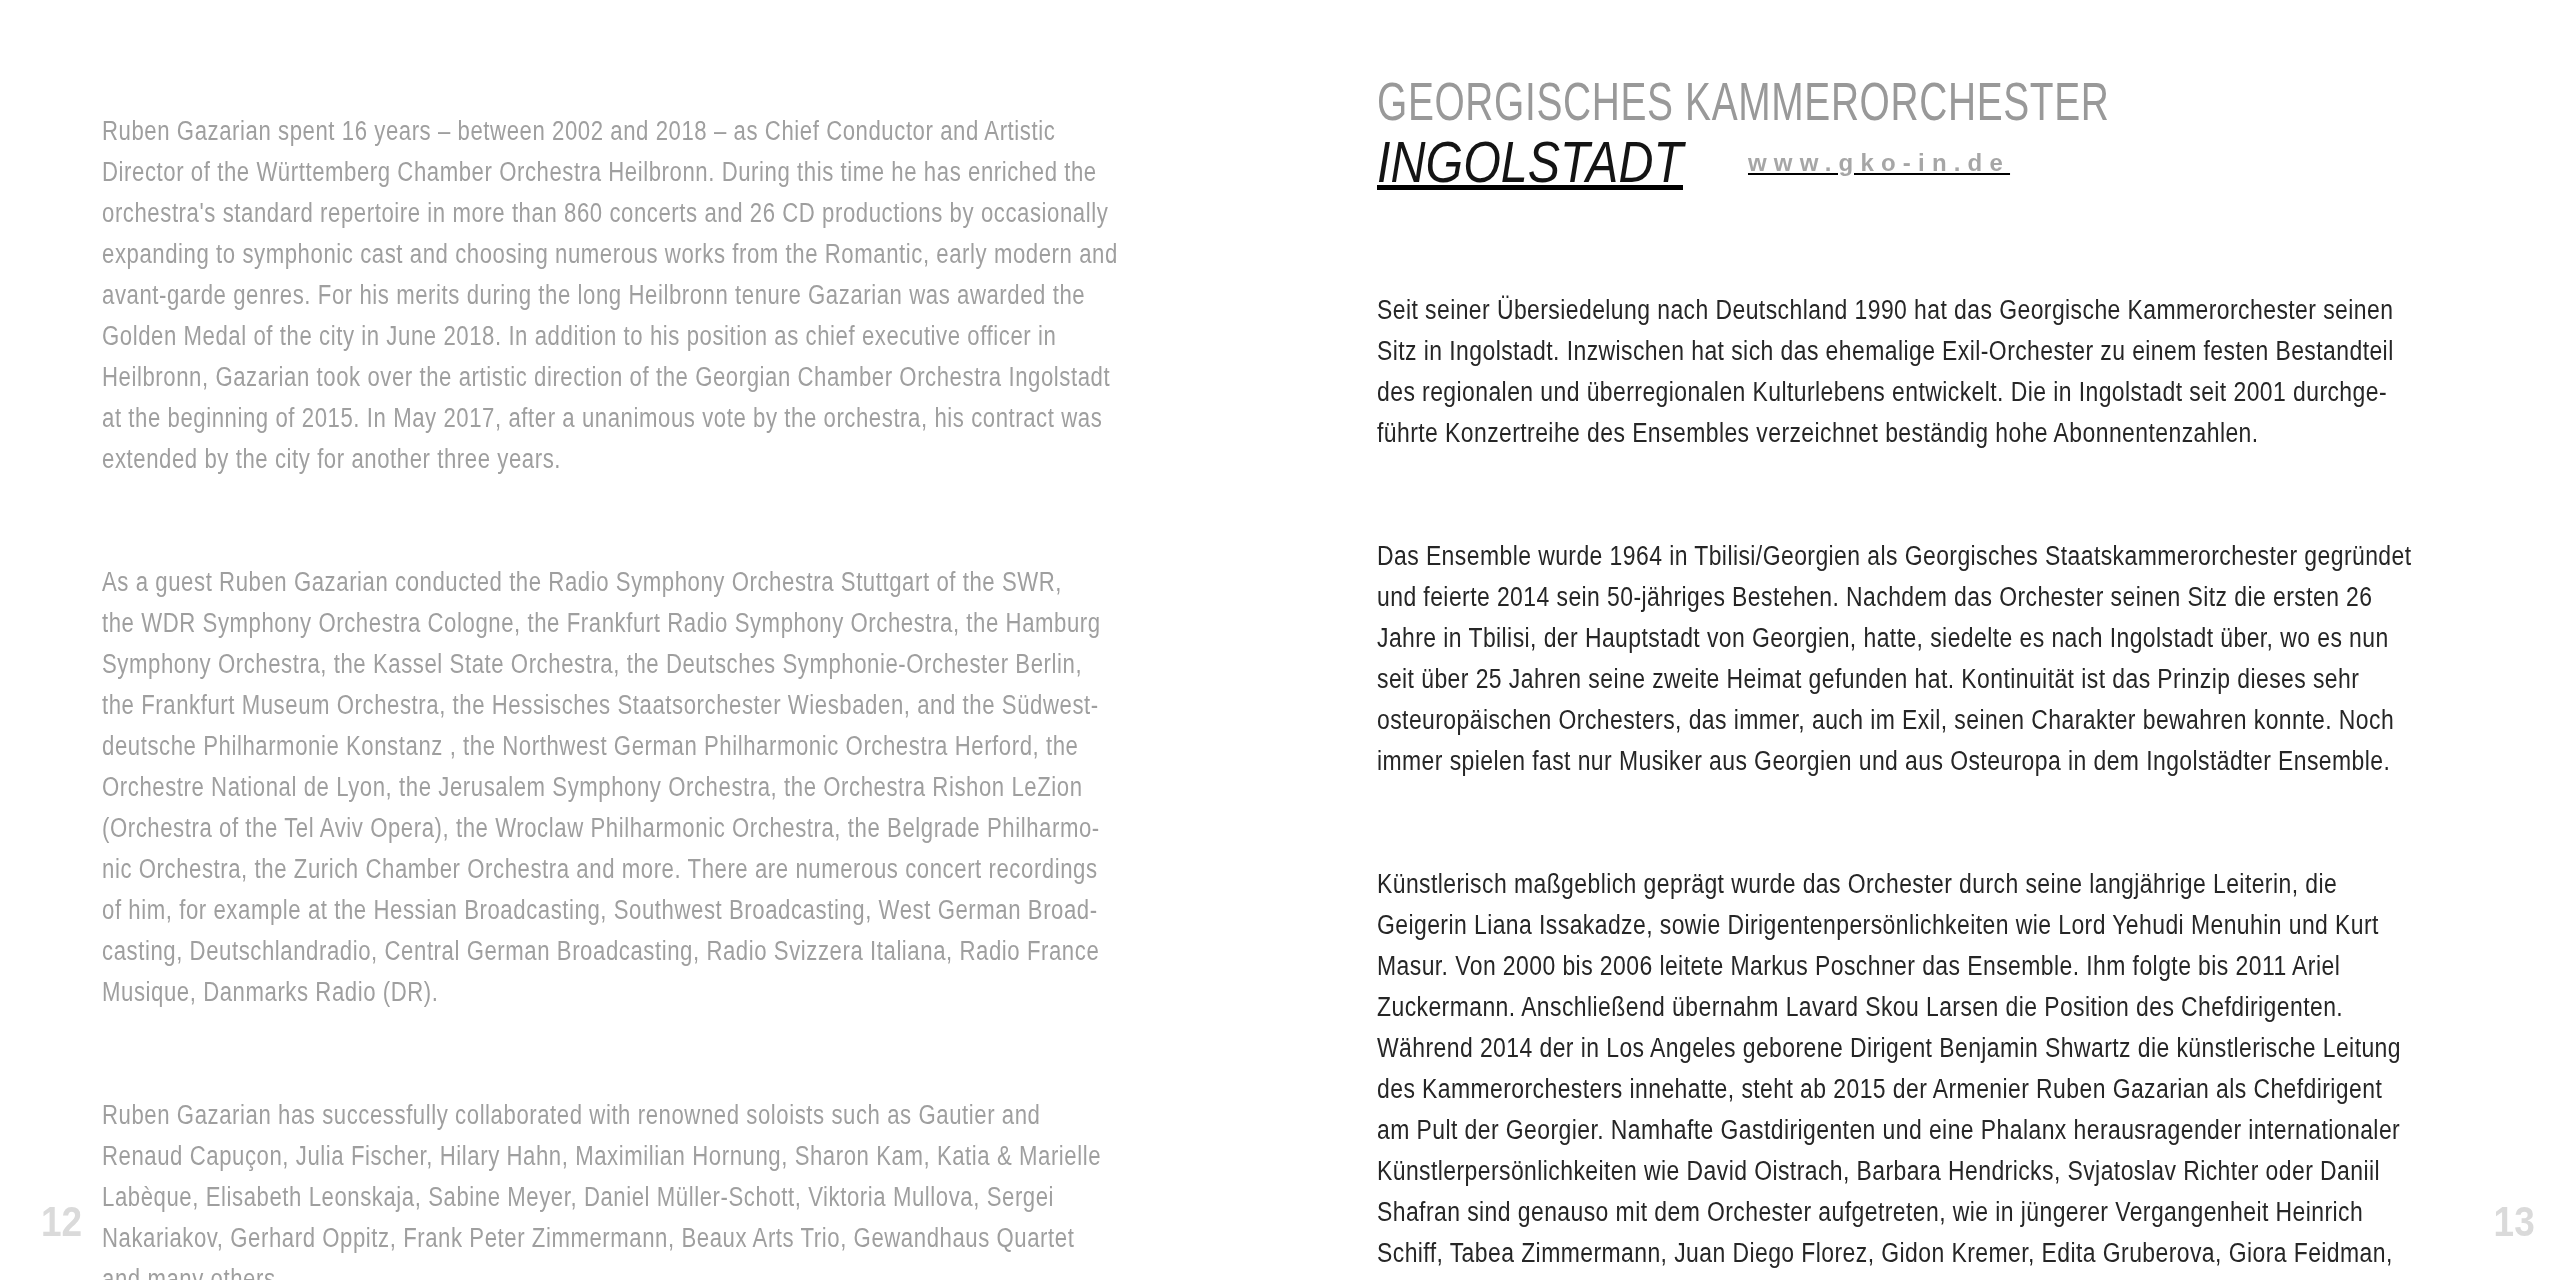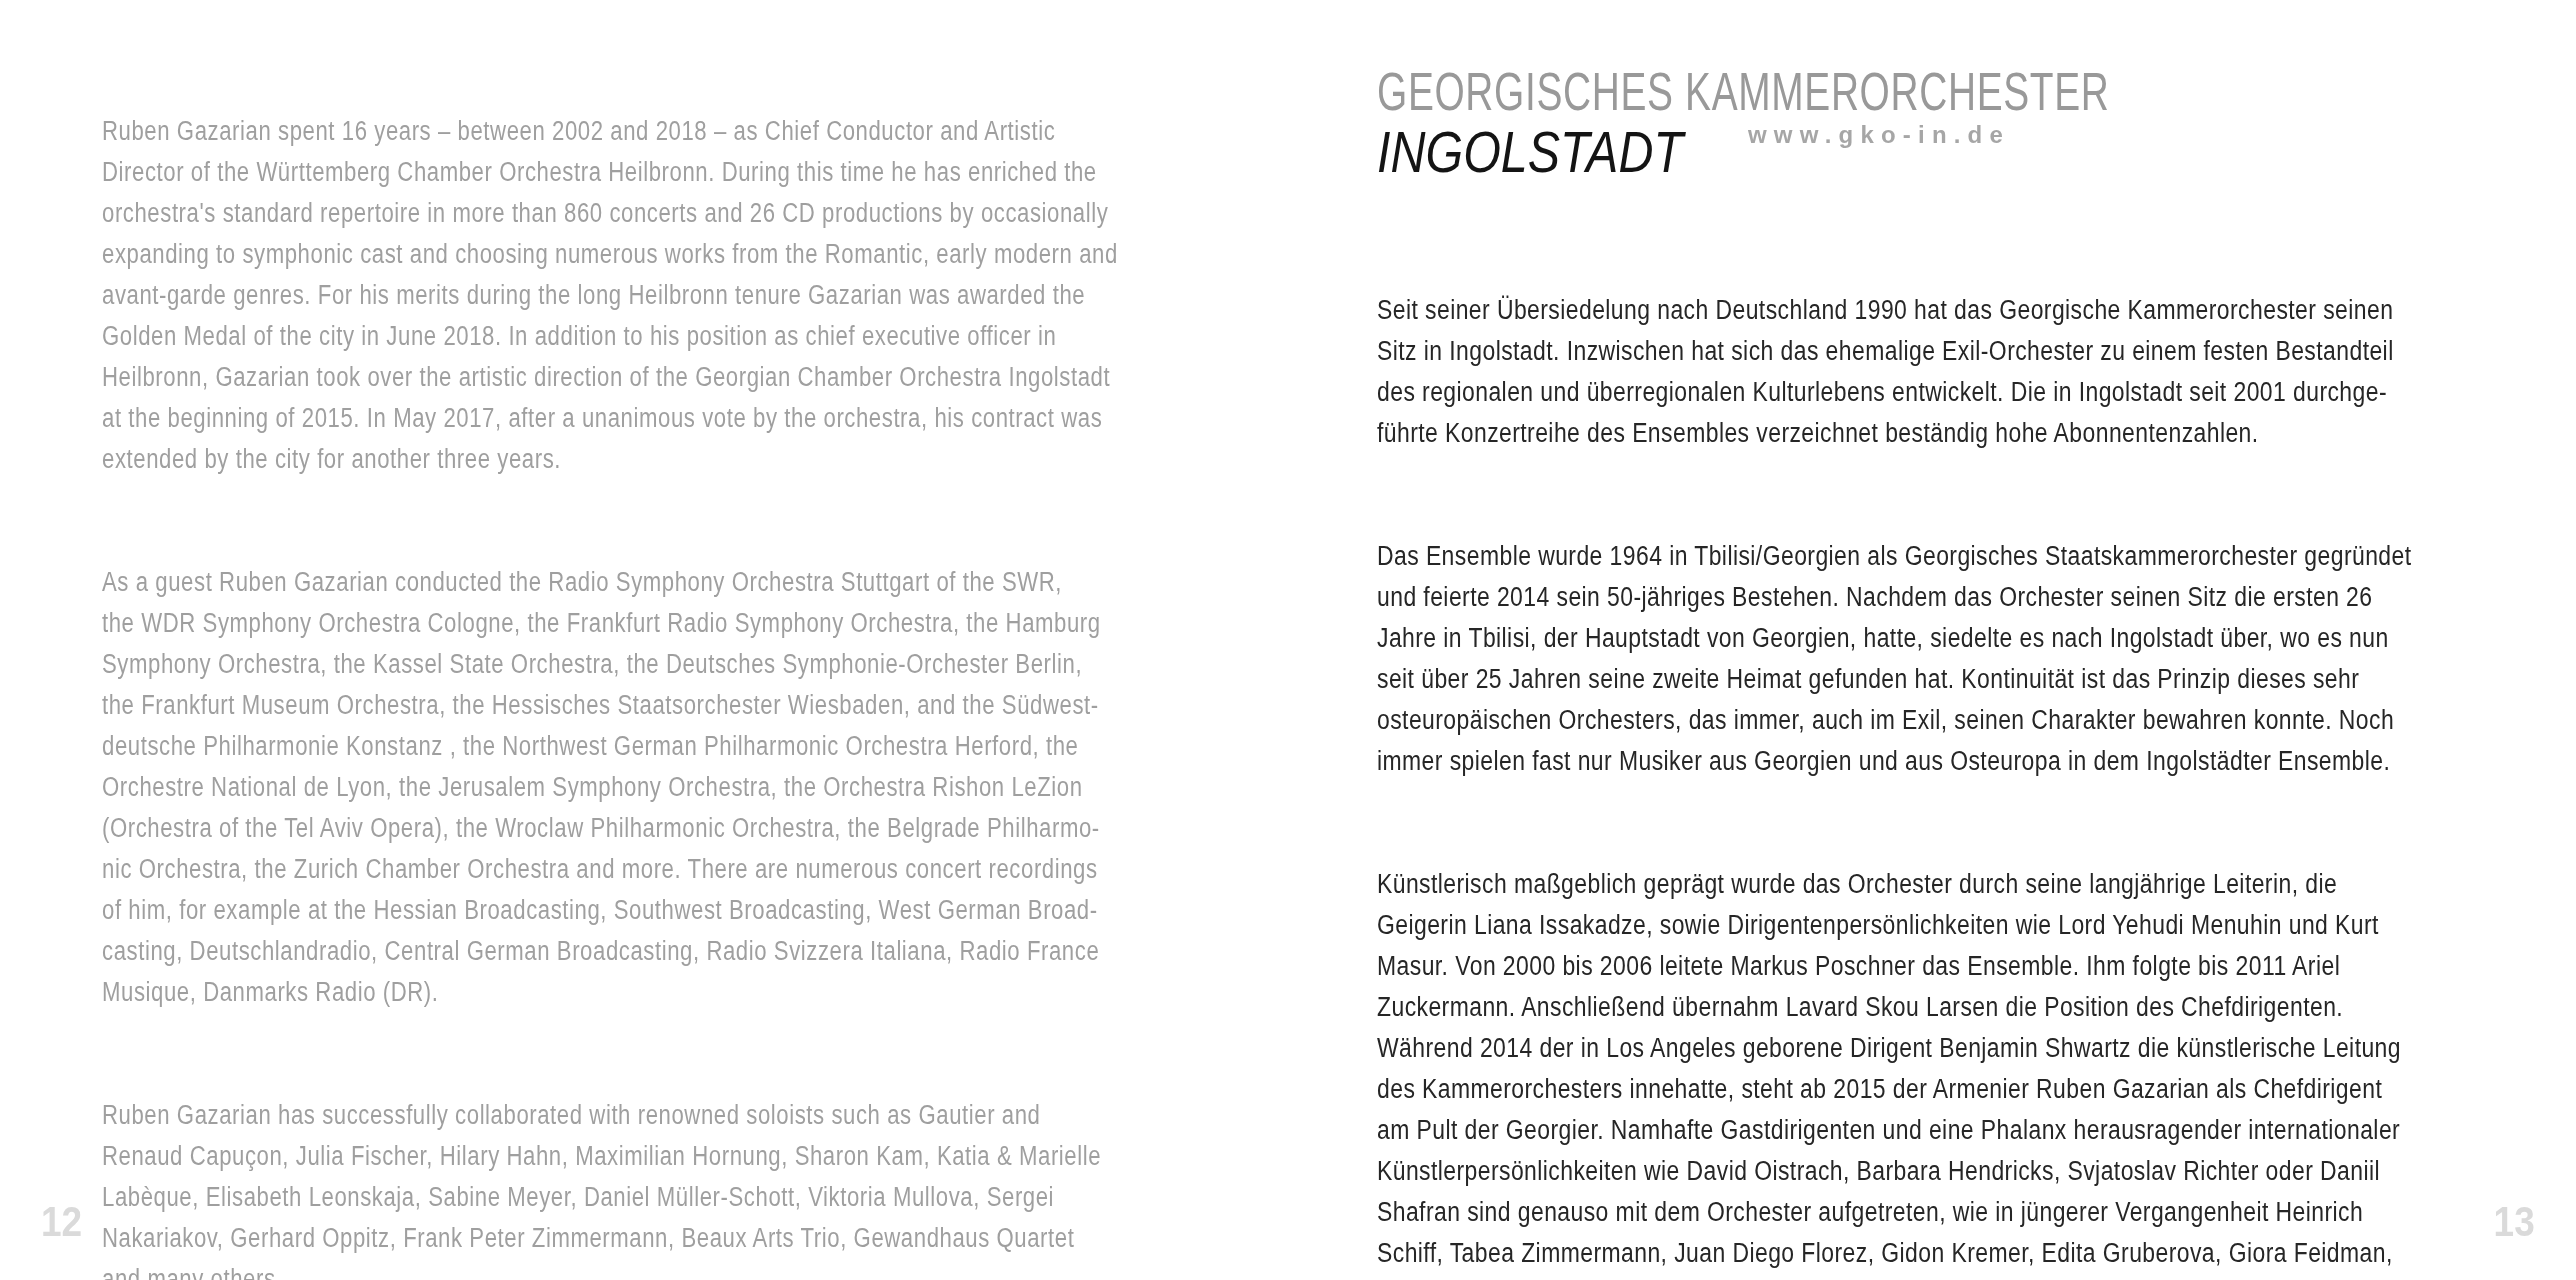--- a/index.html
+++ b/index.html
@@ -44,34 +44,35 @@
     line-height: 41px;
     letter-spacing: 0.5px;
     color: #262626;
     transform: scaleX(0.85);
   }
 
   
   .title-block {
     position: absolute;
     left: 1377px;
-    top: 62px;
+    top: 72px;
   }
   .title-line1 {
     font-size: 54px;
     line-height: 59px;
     color: #999999;
     letter-spacing: 0.9px;
     white-space: nowrap;
     transform: scaleX(0.72);
     transform-origin: 0 0;
   }
   .title-row {
     display: flex;
-    align-items: flex-start;
+    align-items: center;
+    text-decoration: underline;
   }
   .title-line2 {
     display: inline-block;
     font-size: 57px;
     line-height: 63px;
     font-style: italic;
     color: #141414;
     white-space: nowrap;
     transform: scaleX(0.85);
     transform-origin: 0 0;

